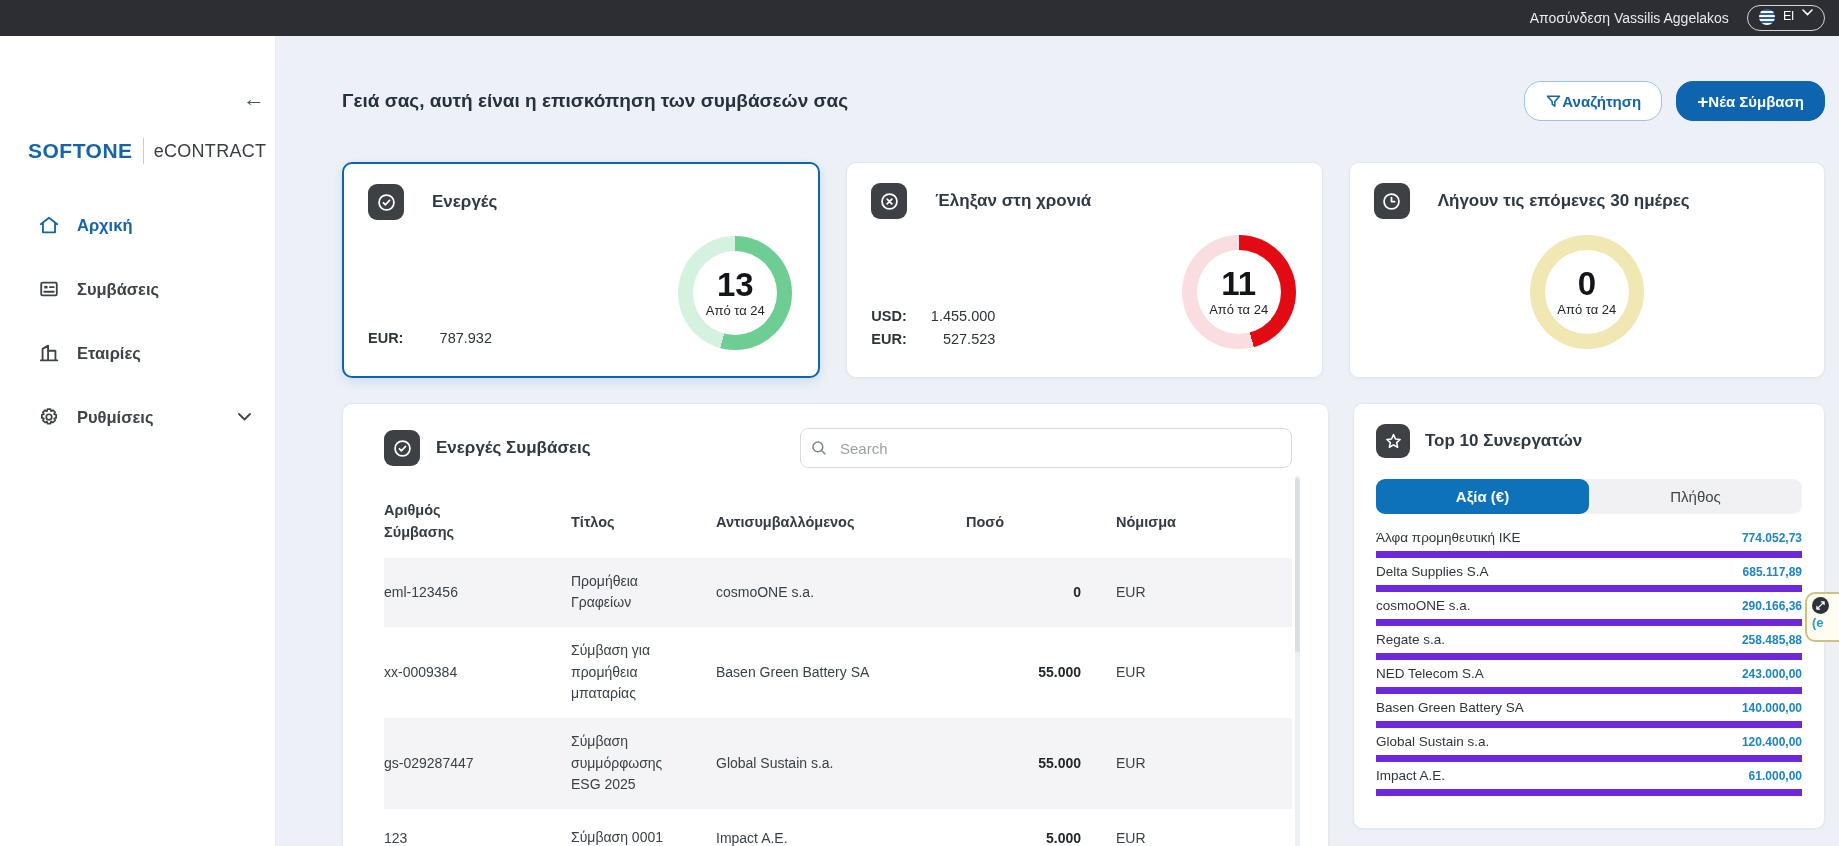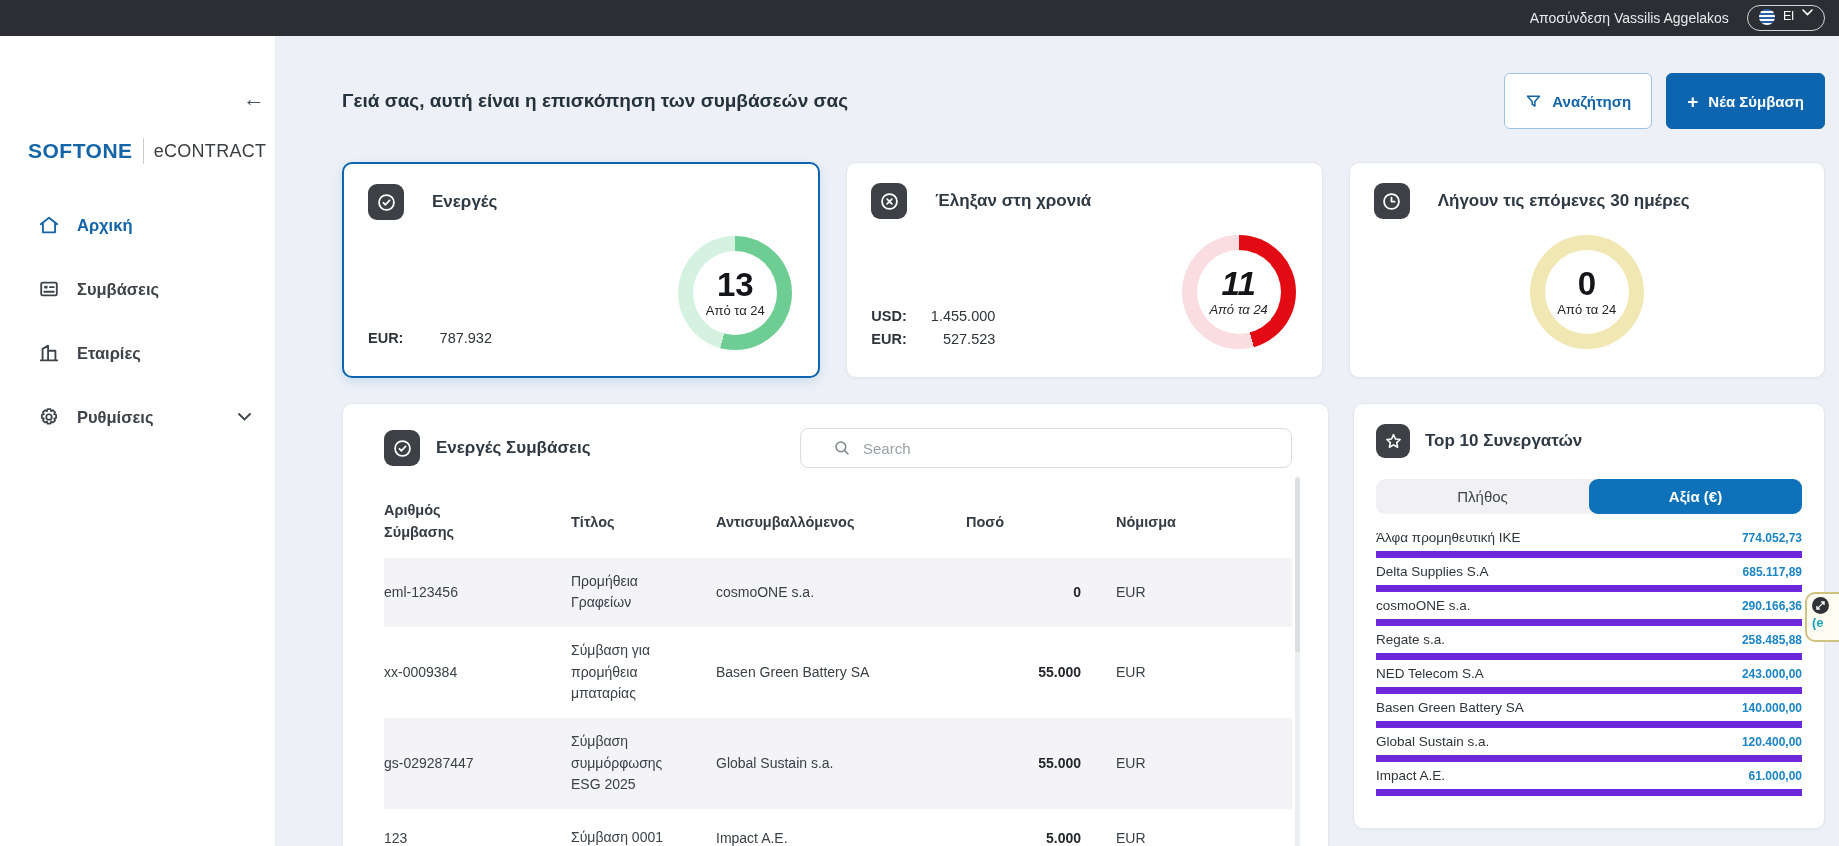--- a/index.html
+++ b/index.html
@@ -51,22 +51,22 @@
   .nav-chevron { position:absolute; right:24px; color:#3e4349; }
 
   
   .main { position:absolute; top:36px; left:276px; right:0; bottom:0; padding:0 14px 0 66px; }
   .header-row {
     margin-top:44px; height:42px; display:flex; align-items:center;
     justify-content:space-between; margin-bottom:40px;
   }
   .page-title { font-size:19px; font-weight:bold; color:#25313c; }
   .header-actions { display:flex; gap:14px; }
-  .btn { display:inline-flex; align-items:center; gap:10px; height:56px; padding:0 20px;
-    border-radius:6px; font-size:15px; font-weight:600; cursor:pointer; }
+  .btn { display:inline-flex; align-items:center; height:40px; padding:0 20px;
+    border-radius:17px; font-size:15px; font-weight:600; cursor:pointer; }
   .btn-outline { background:#fff; border:1.5px solid #9ec2e2; color:#1464a8; }
   .btn-primary { background:#0d65b0; border:1.5px solid #0d65b0; color:#fff; }
   .btn .plus { font-size:19px; font-weight:bold; line-height:1; }
 
   
   .cards-row { display:flex; gap:26px; margin-bottom:25px; }
   .stat-card {
     flex:1; height:216px; background:#fff; border:1px solid #e4e8ed; border-radius:10px;
     position:relative; padding:20px 24px; box-shadow:0 1px 3px rgba(20,40,70,.05); cursor:pointer;
   }
@@ -97,21 +97,21 @@
   .bottom-row { display:flex; gap:24px; align-items:flex-start; }
   .table-card {
     flex:1; height:460px; background:#fff; border:1px solid #e4e8ed; border-radius:10px;
     padding:24px 36px 0 41px; position:relative; overflow:hidden;
     box-shadow:0 1px 3px rgba(20,40,70,.05);
   }
   .table-head { display:flex; align-items:center; justify-content:space-between; }
   .table-head-left { display:flex; align-items:center; gap:16px; }
   .search-box {
     width:492px; height:40px; border:1px solid #d8dde3; border-radius:8px;
-    display:flex; align-items:center; gap:12px; padding:0 32px; background:#fff;
+    display:flex; align-items:center; gap:12px; padding:0 9px; background:#fff;
   }
   .search-box input {
     border:none; outline:none; flex:1; font-size:15px; color:#3a4148;
     font-family:inherit; background:transparent;
   }
   .search-box input::placeholder { color:#9aa1a9; }
   .grid-row { display:grid; grid-template-columns:187px 145px 250px 115px 1fr; align-items:center; }
   .thead { margin-top:22px; padding:10px 0 14px 0; font-size:14.5px; font-weight:bold; color:#343b43; }
   .th-number { max-width:95px; line-height:1.5; }
   .th-amount { text-align:left; }
@@ -262,21 +262,21 @@
     <div class="stat-card">
       <div class="card-head">
         <span class="chip">
           <svg width="21" height="21" viewBox="0 0 24 24" fill="none" stroke="#fff" stroke-width="2" stroke-linecap="round">
               <circle cx="12" cy="12" r="8.5"></circle>
               <path d="M9.3 9.3l5.4 5.4M14.7 9.3l-5.4 5.4"></path>
             </svg>
         </span>
         <span class="card-title">Έληξαν στη χρονιά</span>
       </div>
-      <div class="donut" style="background: conic-gradient(rgb(226, 11, 19) 165deg, rgb(249, 221, 225) 0deg); font-style: italic;">
+      <div class="donut" style="background: conic-gradient(rgb(226, 11, 19) 165deg, rgb(249, 221, 225) 0deg);">
         <div class="donut-hole">
           <span class="donut-value">11</span>
           <span class="donut-sub">Από τα 24</span>
         </div>
       </div>
       <div class="amounts">
         <div class="amount-line">
           <span class="amount-label">USD:</span>
           <span class="amount-value">1.455.000</span>
         </div>
@@ -379,22 +379,22 @@
     <div class="partners-card">
       <div class="partners-head">
         <span class="chip small">
           <svg width="19" height="19" viewBox="0 0 24 24" fill="none" stroke="#fff" stroke-width="2" stroke-linejoin="round">
               <path d="M12 3.4l2.5 5.4 5.9.6-4.4 4 1.2 5.8L12 16.2l-5.2 3 1.2-5.8-4.4-4 5.9-.6z"></path>
             </svg>
         </span>
         <span class="card-title">Top 10 Συνεργατών</span>
       </div>
       <div class="tabs">
+        <div class="tab active">Αξία (€)</div>
         <div class="tab">Πλήθος</div>
-        <div class="tab active">Αξία (€)</div>
       </div>
       <div class="partner-list">
 
           <div class="partner-row">
             <span class="partner-name">Άλφα προμηθευτική ΙΚΕ</span>
             <span class="partner-value">774.052,73</span>
           </div>
 
           <div class="partner-row">
             <span class="partner-name">Delta Supplies S.A</span>

